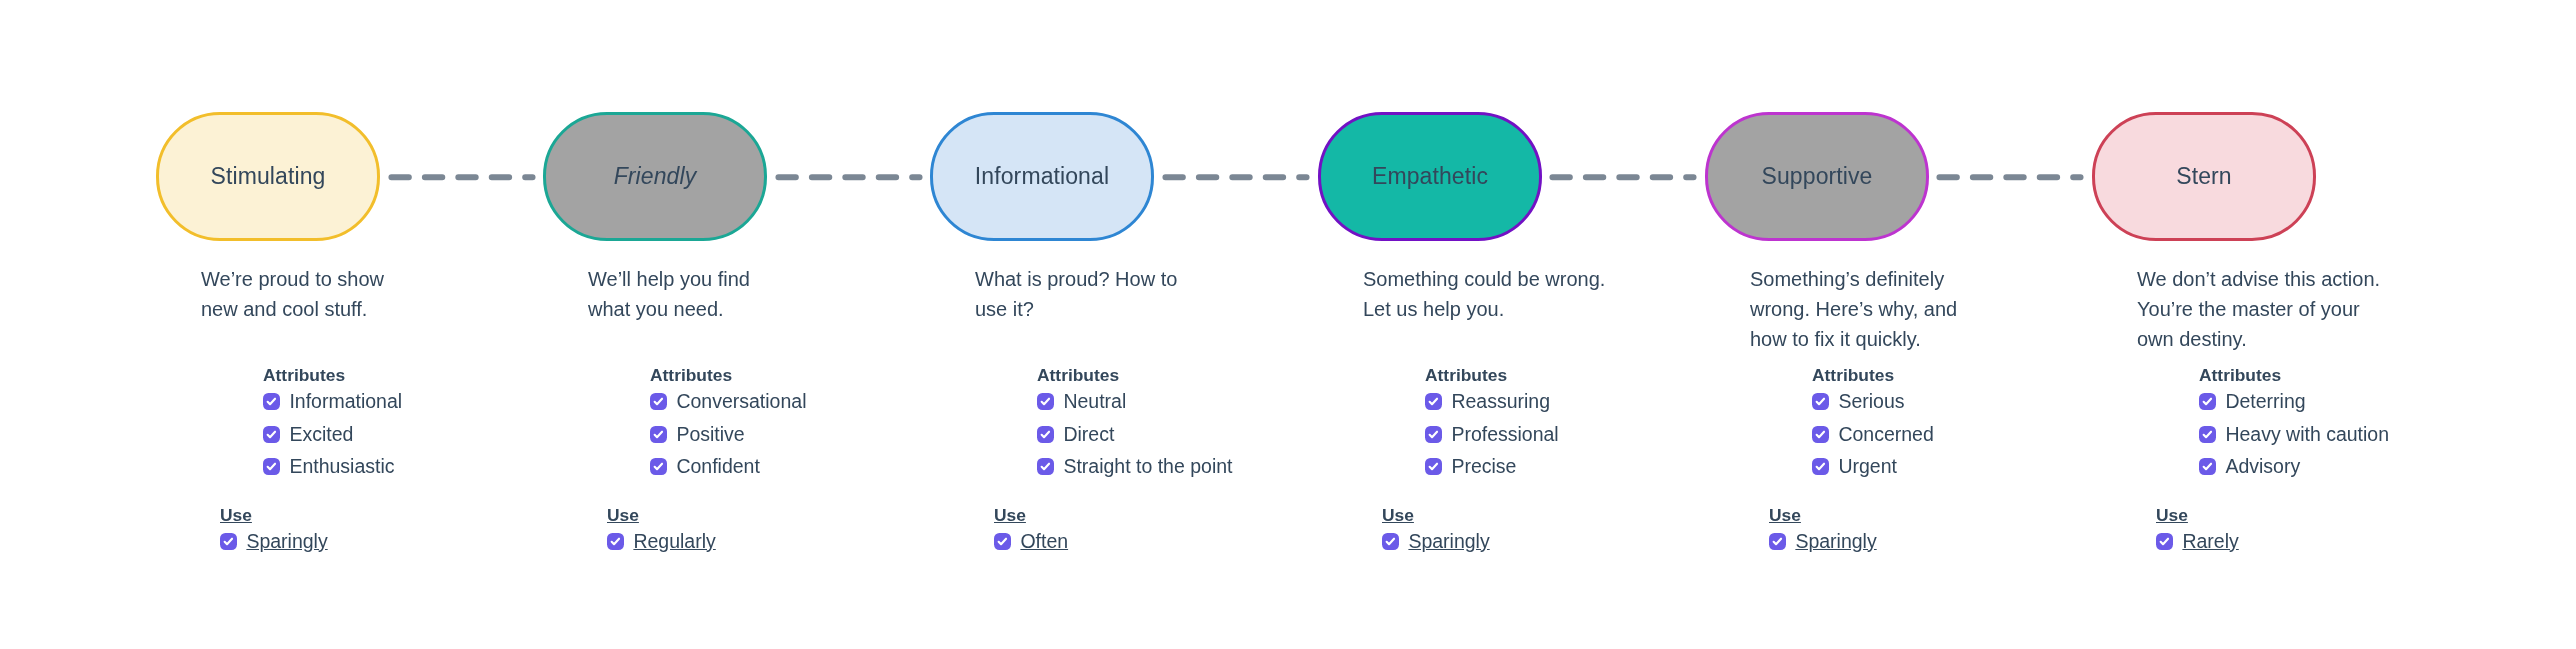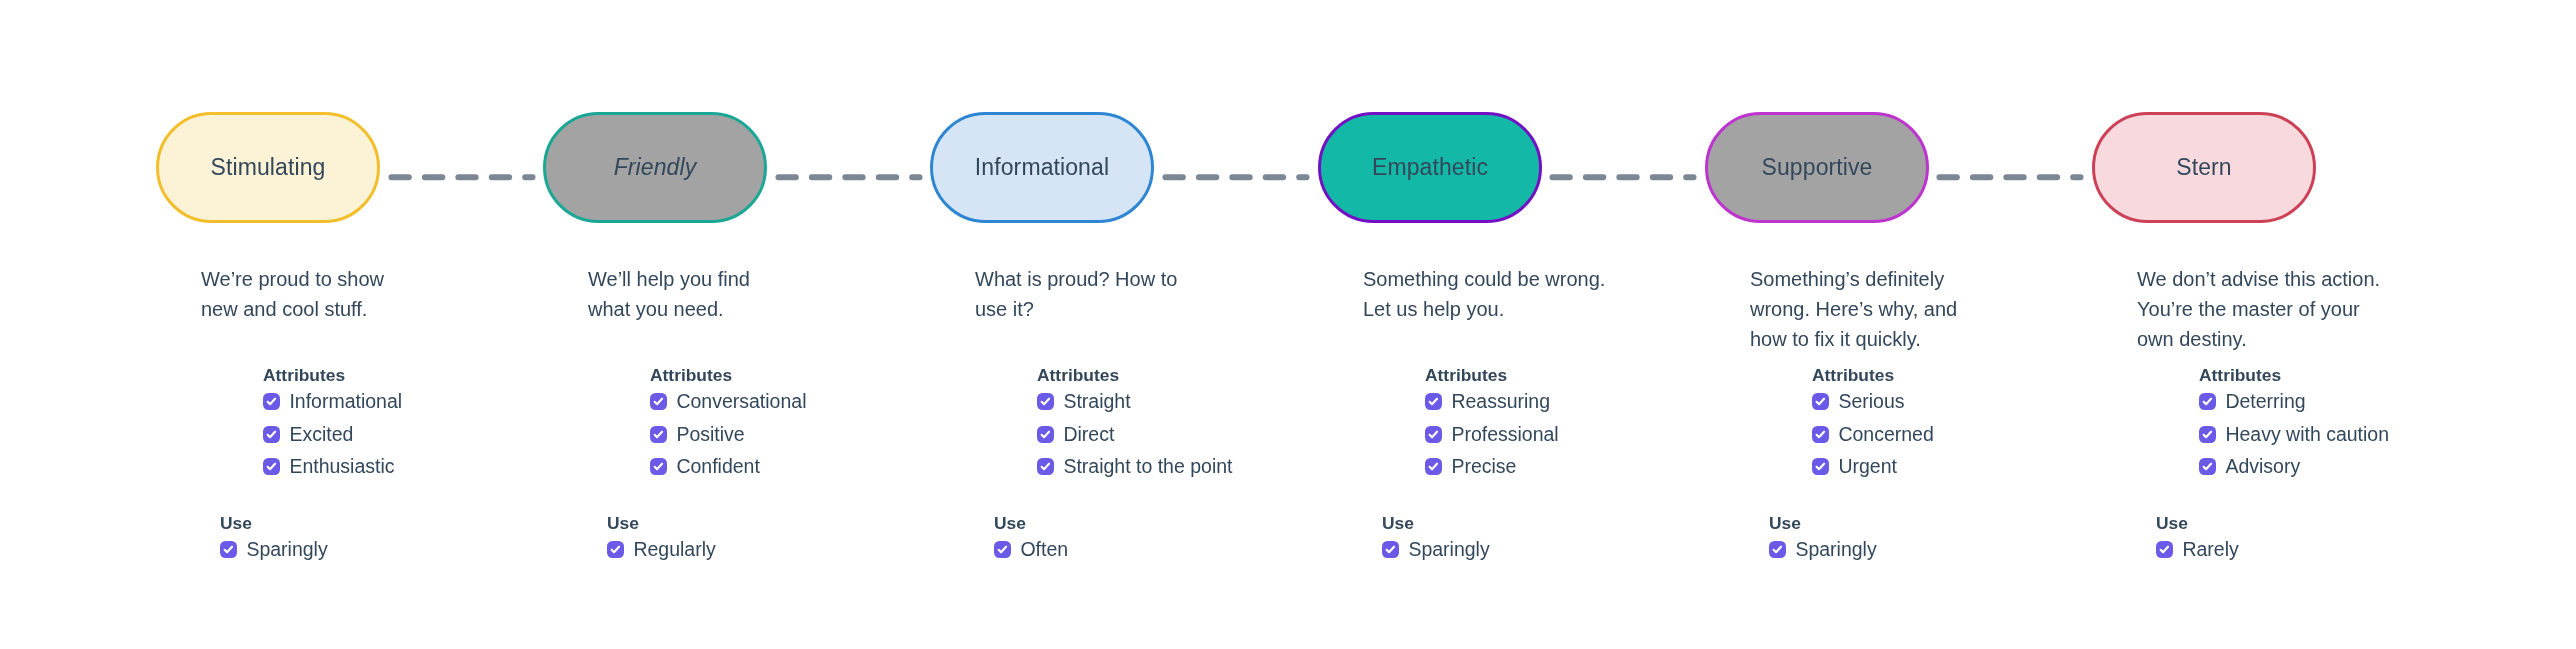--- a/index.html
+++ b/index.html
@@ -4,31 +4,31 @@
 <style>
   html,body{margin:0;padding:0;background:#ffffff;}
   body{
     width:2576px;height:649px;position:relative;overflow:hidden;
     font-family:"Liberation Sans", sans-serif;
     color:var(--text,#33475B);
   }
   #diagram{position:absolute;inset:0;}
   .stage{position:absolute;width:349px;height:470px;}
   .pill{
-    position:absolute;top:0;left:0;width:224px;height:111px;
+    position:absolute;top:0;left:0;width:224px;height:129px;
     border:3.4px solid #999;border-radius:64px;box-sizing:border-box;
     display:flex;align-items:center;justify-content:center;
   }
   .pill-label{font-size:23px;letter-spacing:0.1px;}
   .desc{
     position:absolute;top:152px;left:45px;width:315px;
     font-size:20px;line-height:30px;white-space:pre-line;
   }
   .attrs{position:absolute;top:252px;left:64px;margin-left:43px;}
-  .use{position:absolute;top:400px;left:64px;}
+  .use{position:absolute;top:392px;left:64px;text-decoration:underline;}
   .section-label{font-size:17.4px;font-weight:bold;line-height:22px;margin-bottom:3.4px;}
   .check-row{display:flex;align-items:center;height:24px;margin-bottom:8.7px;cursor:default;}
   .checkbox{
     width:17px;height:17px;border-radius:5.4px;flex:0 0 17px;
     background:var(--checkbox,#6B5AE8);
     display:flex;align-items:center;justify-content:center;
   }
   .checkbox svg{width:12.7px;height:12.7px;display:block;}
   .checkbox path{fill:none;stroke:#ffffff;stroke-width:4;stroke-linecap:round;stroke-linejoin:round;}
   .check-label{font-size:19.5px;margin-left:9.4px;white-space:nowrap;}
@@ -155,21 +155,21 @@
 use it?</div>
     <div class="attrs">
       <div class="section-label">Attributes</div>
       <div class="rows">
           <label class="check-row">
     <span class="checkbox">
       <svg viewBox="0 0 24 24">
                 <path d="M5 13 l4.5 4.5 L19 7"></path>
               </svg>
     </span>
-    <span class="check-label">Straight</span>
+    <span class="check-label">Neutral</span>
   </label>
           <label class="check-row">
     <span class="checkbox">
       <svg viewBox="0 0 24 24">
                 <path d="M5 13 l4.5 4.5 L19 7"></path>
               </svg>
     </span>
     <span class="check-label">Direct</span>
   </label>
           <label class="check-row">

